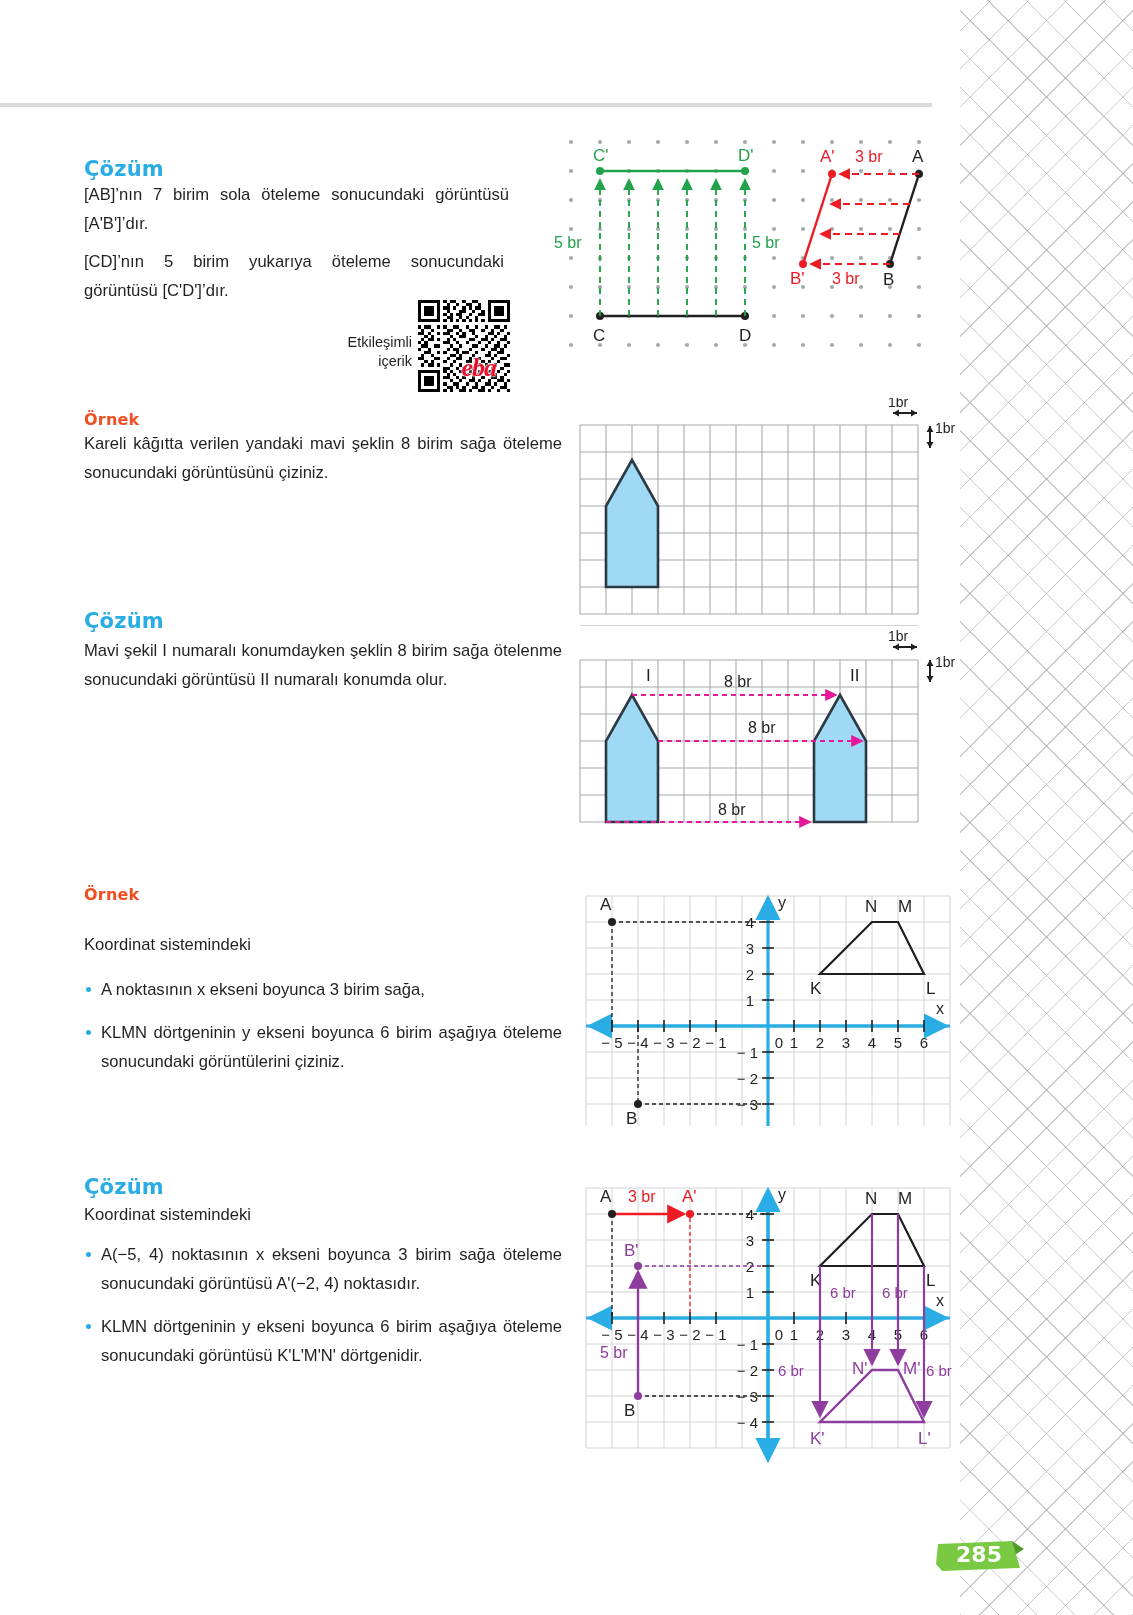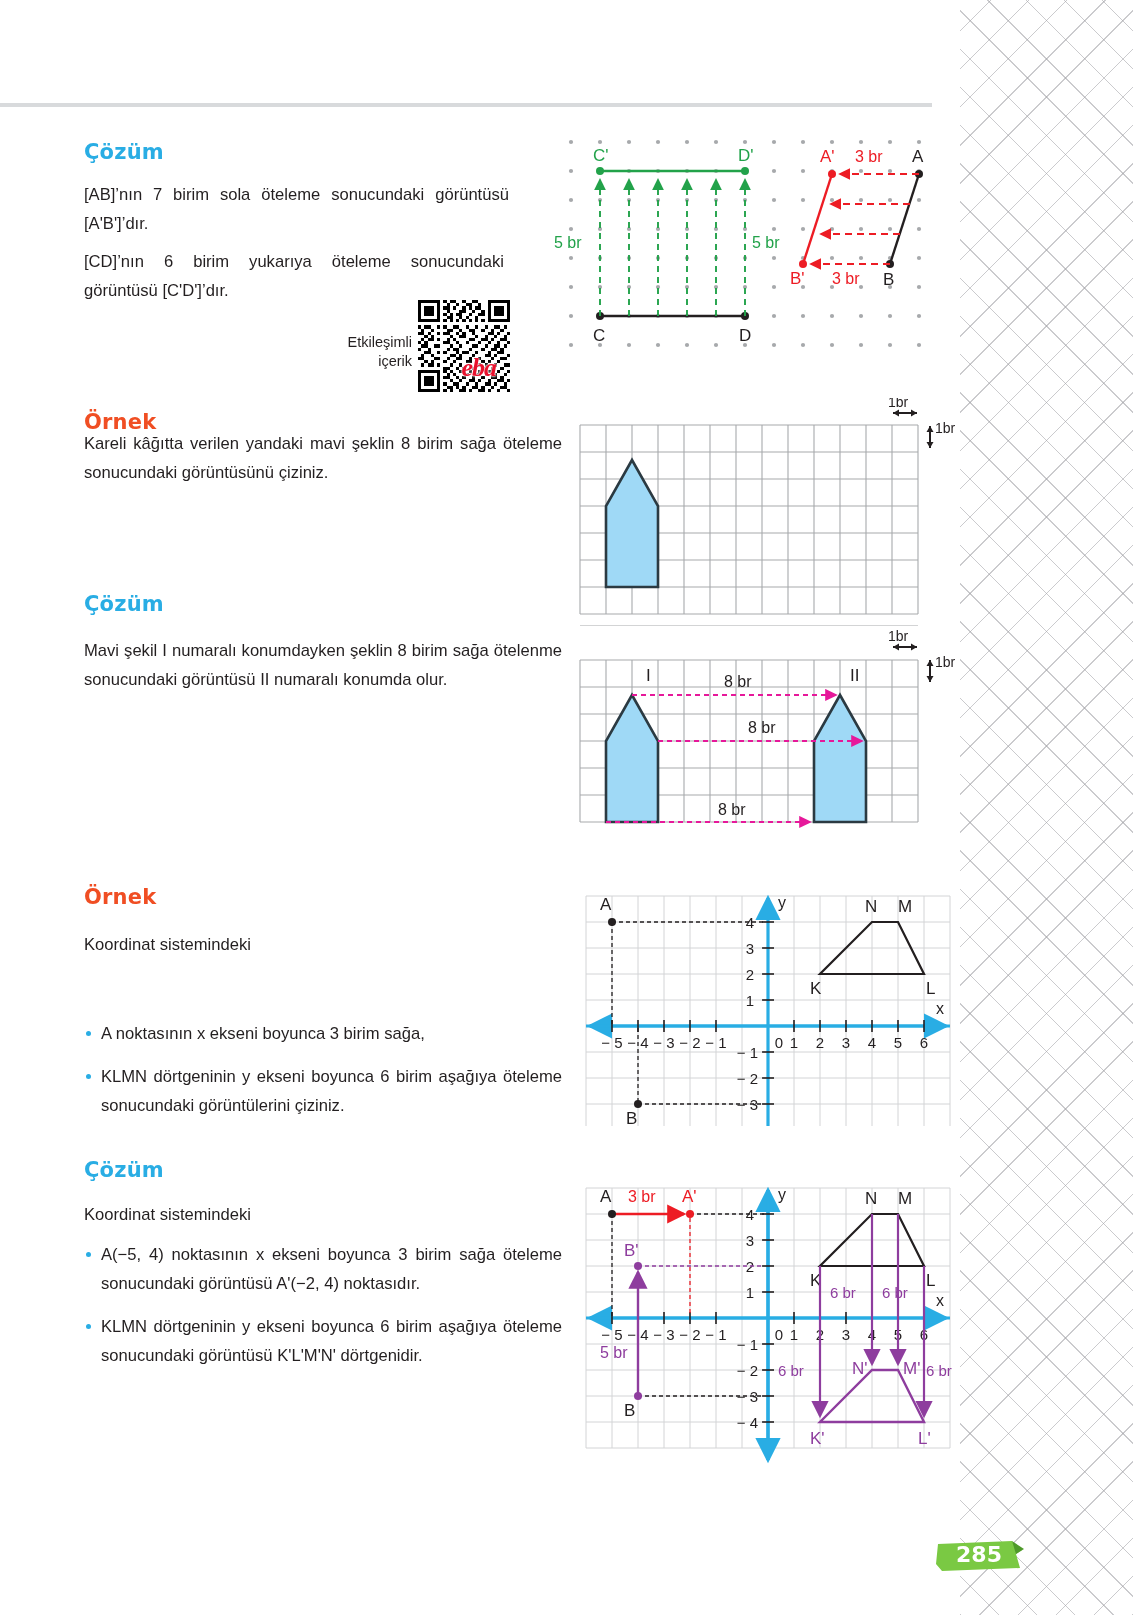--- a/index.html
+++ b/index.html
@@ -19,25 +19,25 @@
       repeating-linear-gradient(-45deg, rgba(160,160,165,.55) 0 1px, transparent 1px 27px);
     background-color:#ffffff;
   }
 
   
   #top-rule{position:absolute;left:0;top:103px;width:932px;height:4px;background:#d8dadc;}
 
   
   .h-cozum{
     font-family:"DejaVu Sans", sans-serif;
-    font-weight:bold;font-size:21px;color:#29ade4;letter-spacing:.2px;
+    font-weight:bold;font-size:21px;color:#29ade4;letter-spacing:.2px;margin-top:17px;
   }
   .h-ornek{
     font-family:"DejaVu Sans", sans-serif;
-    font-weight:bold;font-size:21px;color:#f04e23;letter-spacing:.2px;
+    font-weight:bold;font-size:16px;color:#f04e23;letter-spacing:.2px;
   }
   .para{
     font-size:16.6px;line-height:29px;text-align:justify;
     color:#231f20;
   }
   .para.nj{text-align:left;}
   ul.bullets{list-style:none;margin:0;padding:0;}
   ul.bullets li{
     position:relative;padding-left:17px;margin-bottom:14px;
     font-size:16.6px;line-height:29px;text-align:justify;
@@ -82,21 +82,21 @@
 <div id="deco-band"></div>
 <div id="top-rule"></div>
 
 <div class="col-left" style="top:140px;">
   <div class="h-cozum">Çözüm</div>
 </div>
 <div class="col-left" style="top:180px;width:425px;">
   <div class="para">[AB]’nın 7 birim sola öteleme sonucundaki görüntüsü [A'B']’dır.</div>
 </div>
 <div class="col-left" style="top:247px;width:420px;">
-  <div class="para">[CD]’nın 6 birim yukarıya öteleme sonucundaki görüntüsü [C'D']’dır.</div>
+  <div class="para">[CD]’nın 5 birim yukarıya öteleme sonucundaki görüntüsü [C'D']’dır.</div>
 </div>
 
 <div id="eta-block">
   <div id="eta-label">
     <span>Etkileşimli</span><br>
     <span>içerik</span>
   </div>
   <div id="qr-wrap">
     <svg width="92" height="92" viewBox="0 0 29 29" shape-rendering="crispEdges" aria-hidden="true">
       <rect width="29" height="29" fill="#ffffff"></rect>
@@ -609,21 +609,21 @@
     <text x="357" y="42" font-family="Liberation Sans, sans-serif" font-size="14" fill="#231f20">1br</text>
   </svg>
 </div>
 
 <div class="col-left" style="top:885px;">
   <div class="h-ornek">Örnek</div>
 </div>
 <div class="col-left" style="top:930px;width:478px;">
   <div class="para nj">Koordinat sistemindeki</div>
 </div>
-<div class="col-left" style="top:1019px;width:478px;">
+<div class="col-left" style="top:975px;width:478px;">
   <ul class="bullets">
     <li>A noktasının x ekseni boyunca 3 birim sağa,</li>
     <li>KLMN dörtgeninin y ekseni boyunca 6 birim aşağıya öteleme sonucundaki görüntülerini çiziniz.</li>
   </ul>
 </div>
 
 <div class="fig" style="left:578px;top:878px;">
   <svg width="380" height="255" viewBox="0 0 380 255">
     <defs>
       <marker id="ax-blue" markerWidth="9" markerHeight="9" refX="7" refY="4" orient="auto">

